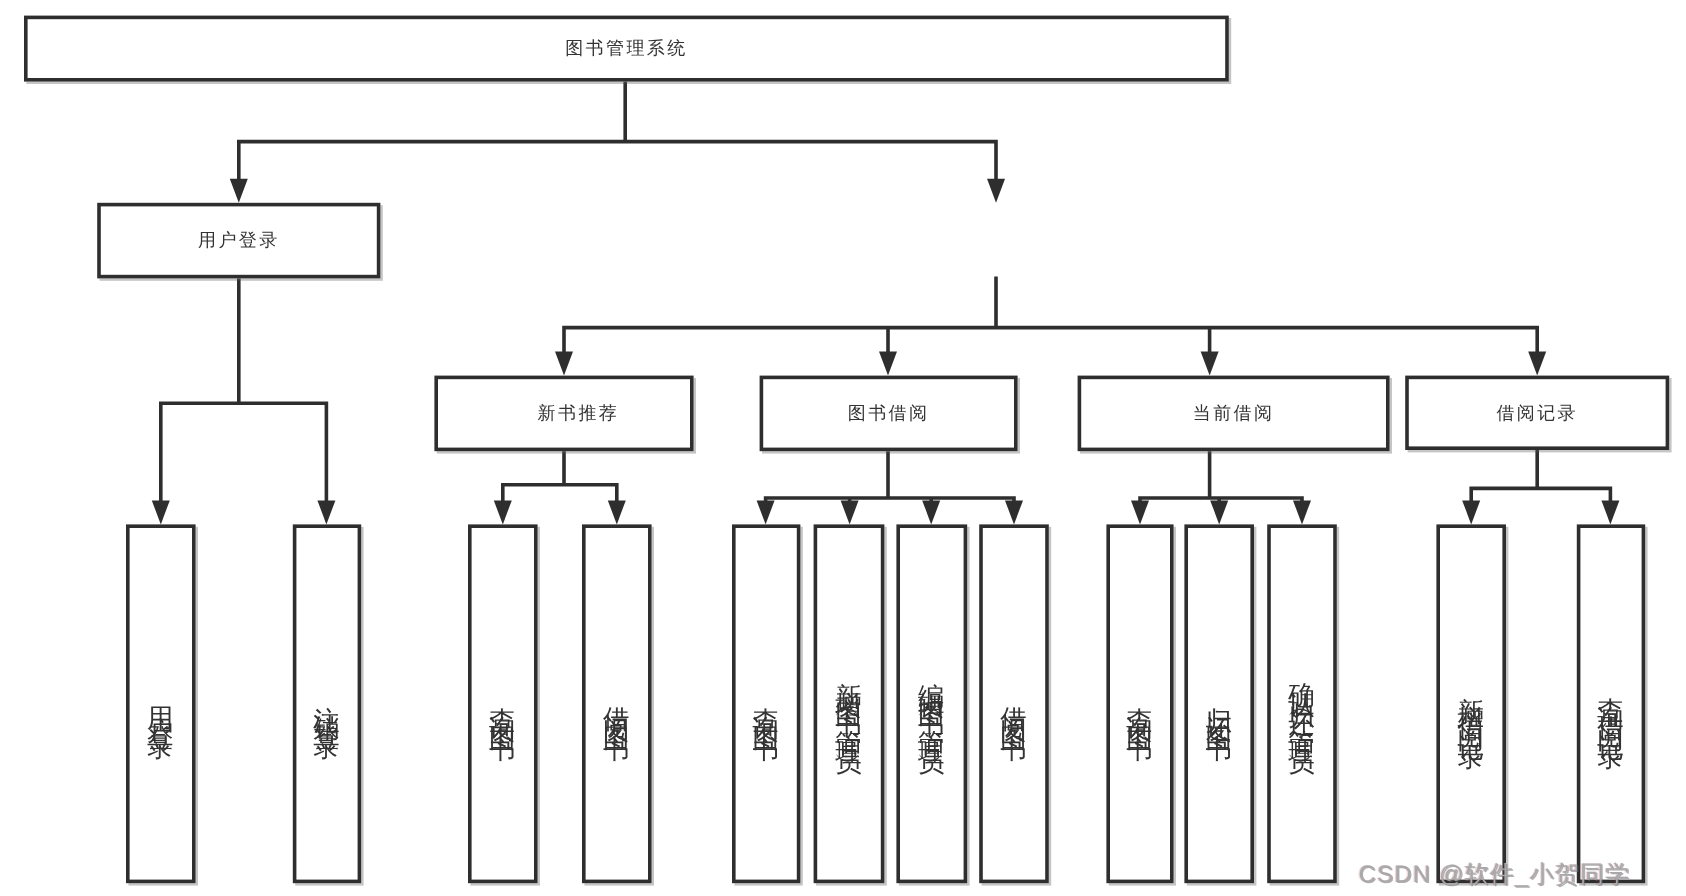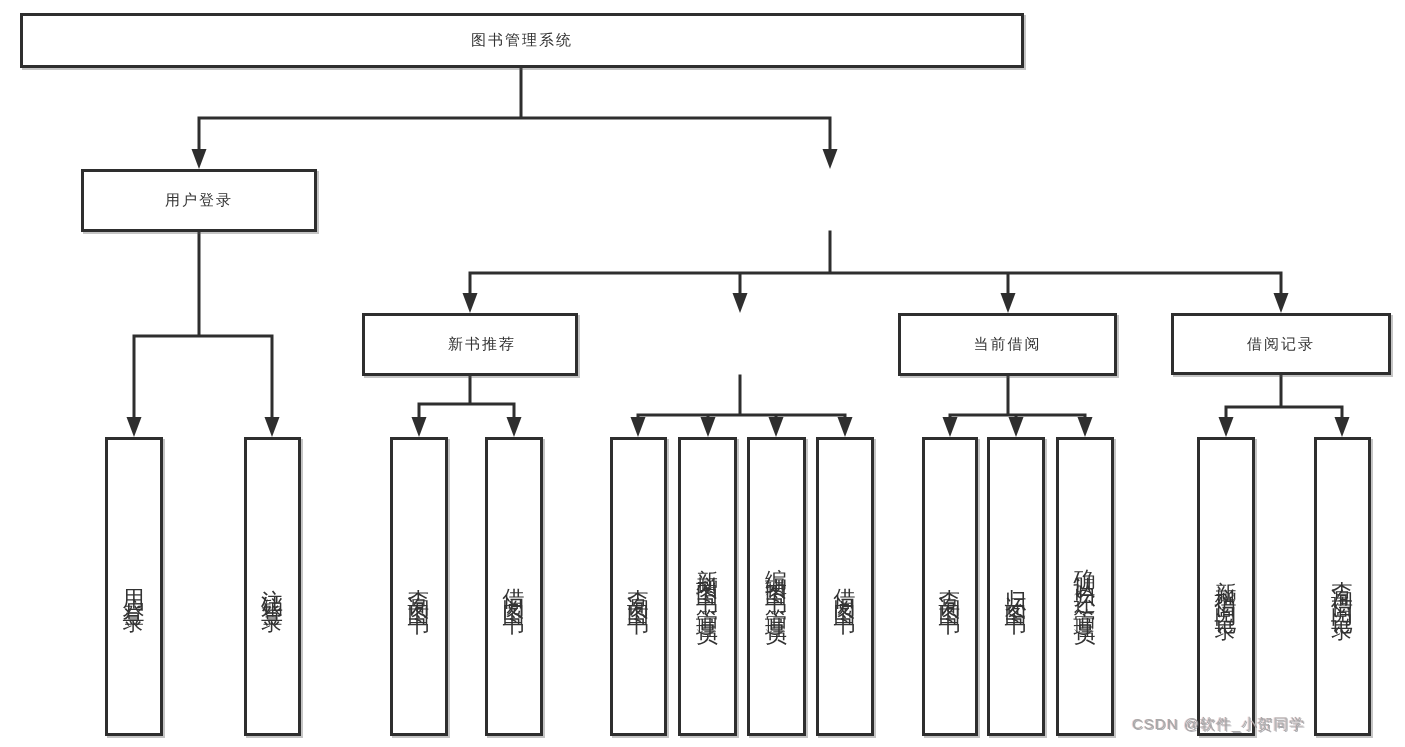--- a/index.html
+++ b/index.html
@@ -47,21 +47,21 @@
     letter-spacing: 8px;
     line-height: 1.05;
     color: #333333;
     white-space: nowrap;
   }
   .watermark {
     position: absolute;
     left: 1132px;
     top: 715px;
     z-index: 2;
-    font-size: 15px;
+    font-size: 20px;
     letter-spacing: 1px;
     color: #a9a9a9;
     text-shadow: 1px 1px 0 rgba(110, 110, 120, 0.55), -1px 0 0 rgba(200, 90, 90, 0.25);
     white-space: nowrap;
   }
 </style>
 </head>
 <body>
 
 <div class="canvas">
@@ -103,21 +103,24 @@
     <span class="h-label">图书管理系统</span>
   </div>
 
   <div class="node" style="left:81px; top:169px; width:236px; height:63px;">
     <span class="h-label">用户登录</span>
   </div>
 
   <div class="node" style="left:362px; top:313px; width:216px; height:63px;padding-left:24px;">
     <span class="h-label">新书推荐</span>
   </div>
-  <div class="node" style="left:898px; top:313px; width:219px; height:63px;">
+  <div class="node" style="left:633px; top:313px; width:215px; height:63px;">
+    <span class="h-label">图书借阅</span>
+  </div>
+  <div class="node" style="left:898px; top:313px; width:260px; height:63px;">
     <span class="h-label">当前借阅</span>
   </div>
   <div class="node" style="left:1171px; top:313px; width:220px; height:62px;">
     <span class="h-label">借阅记录</span>
   </div>
 
   <div class="node" style="left:105px; top:437px; width:58px; height:299px;">
     <span class="v-label">用户登录</span>
   </div>
   <div class="node" style="left:244px; top:437px; width:57px; height:299px;">

